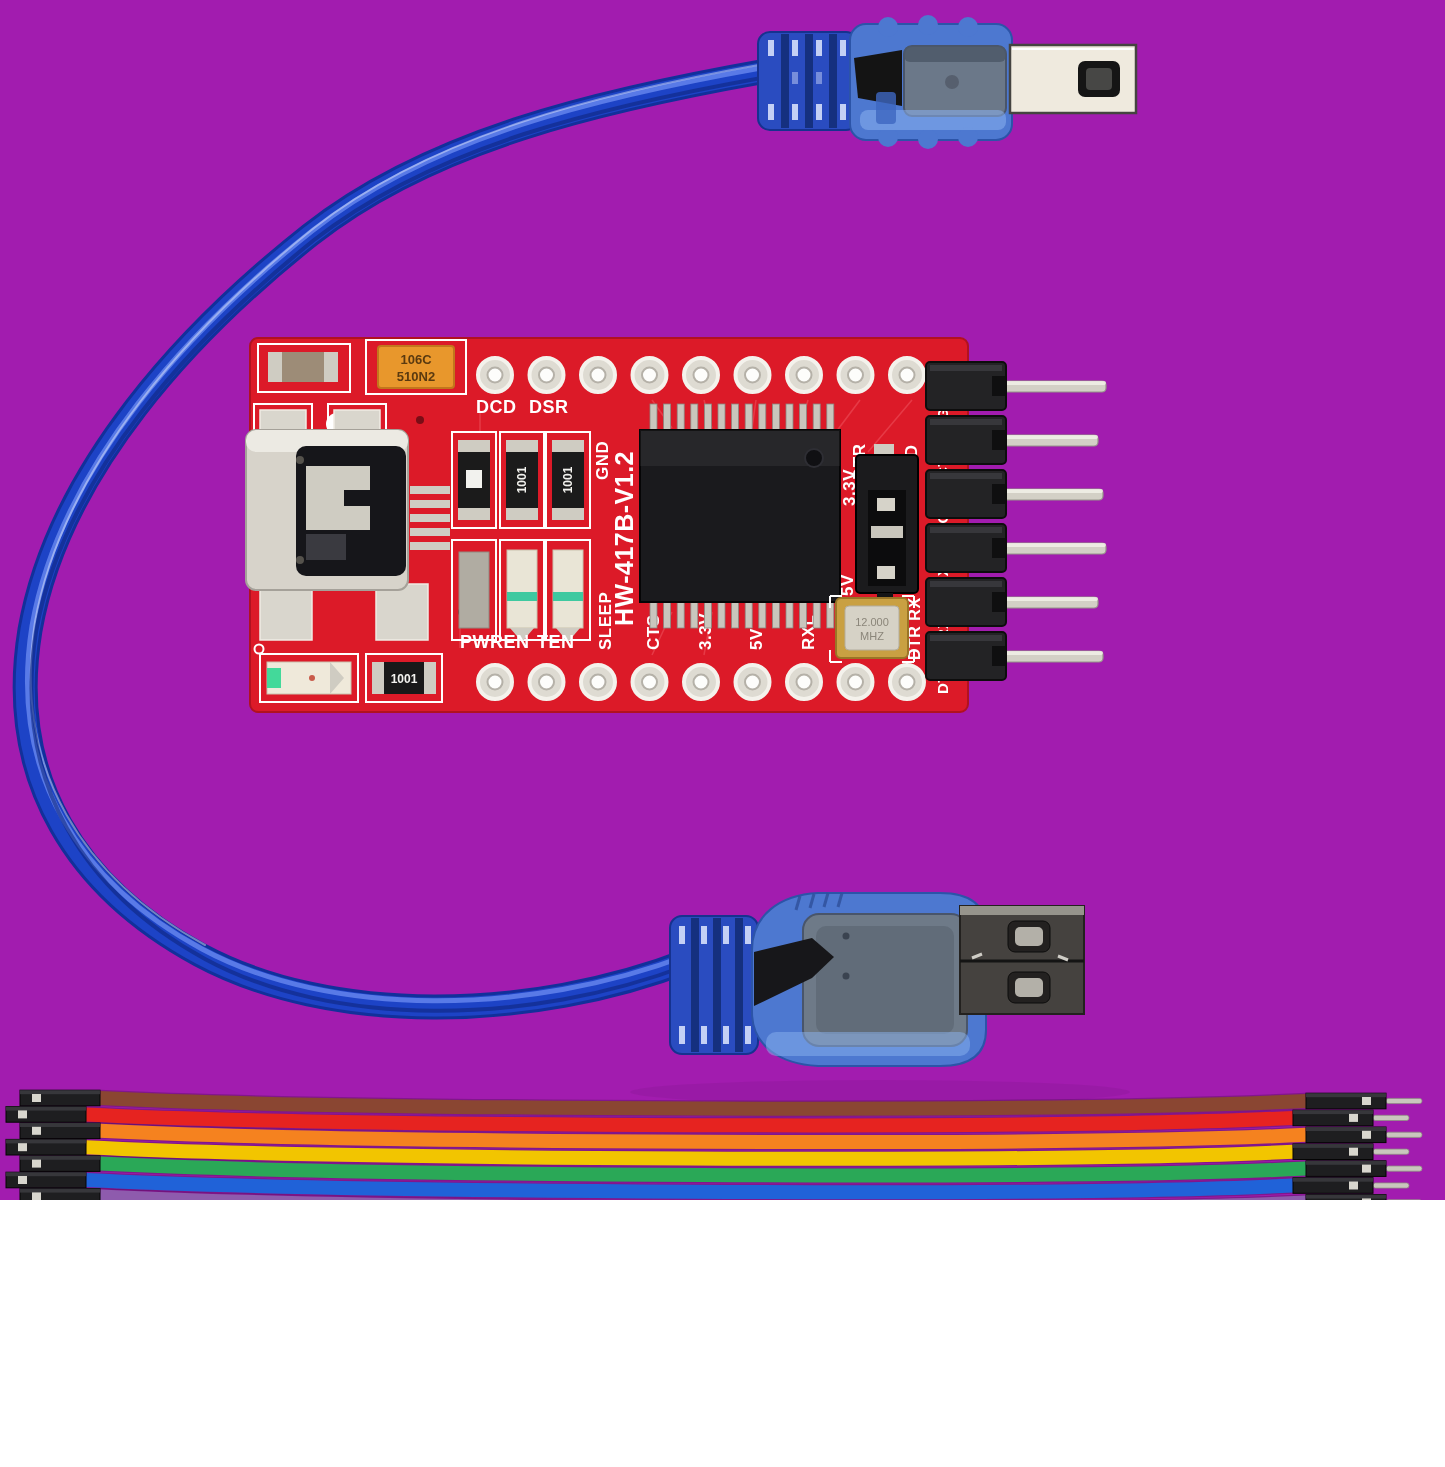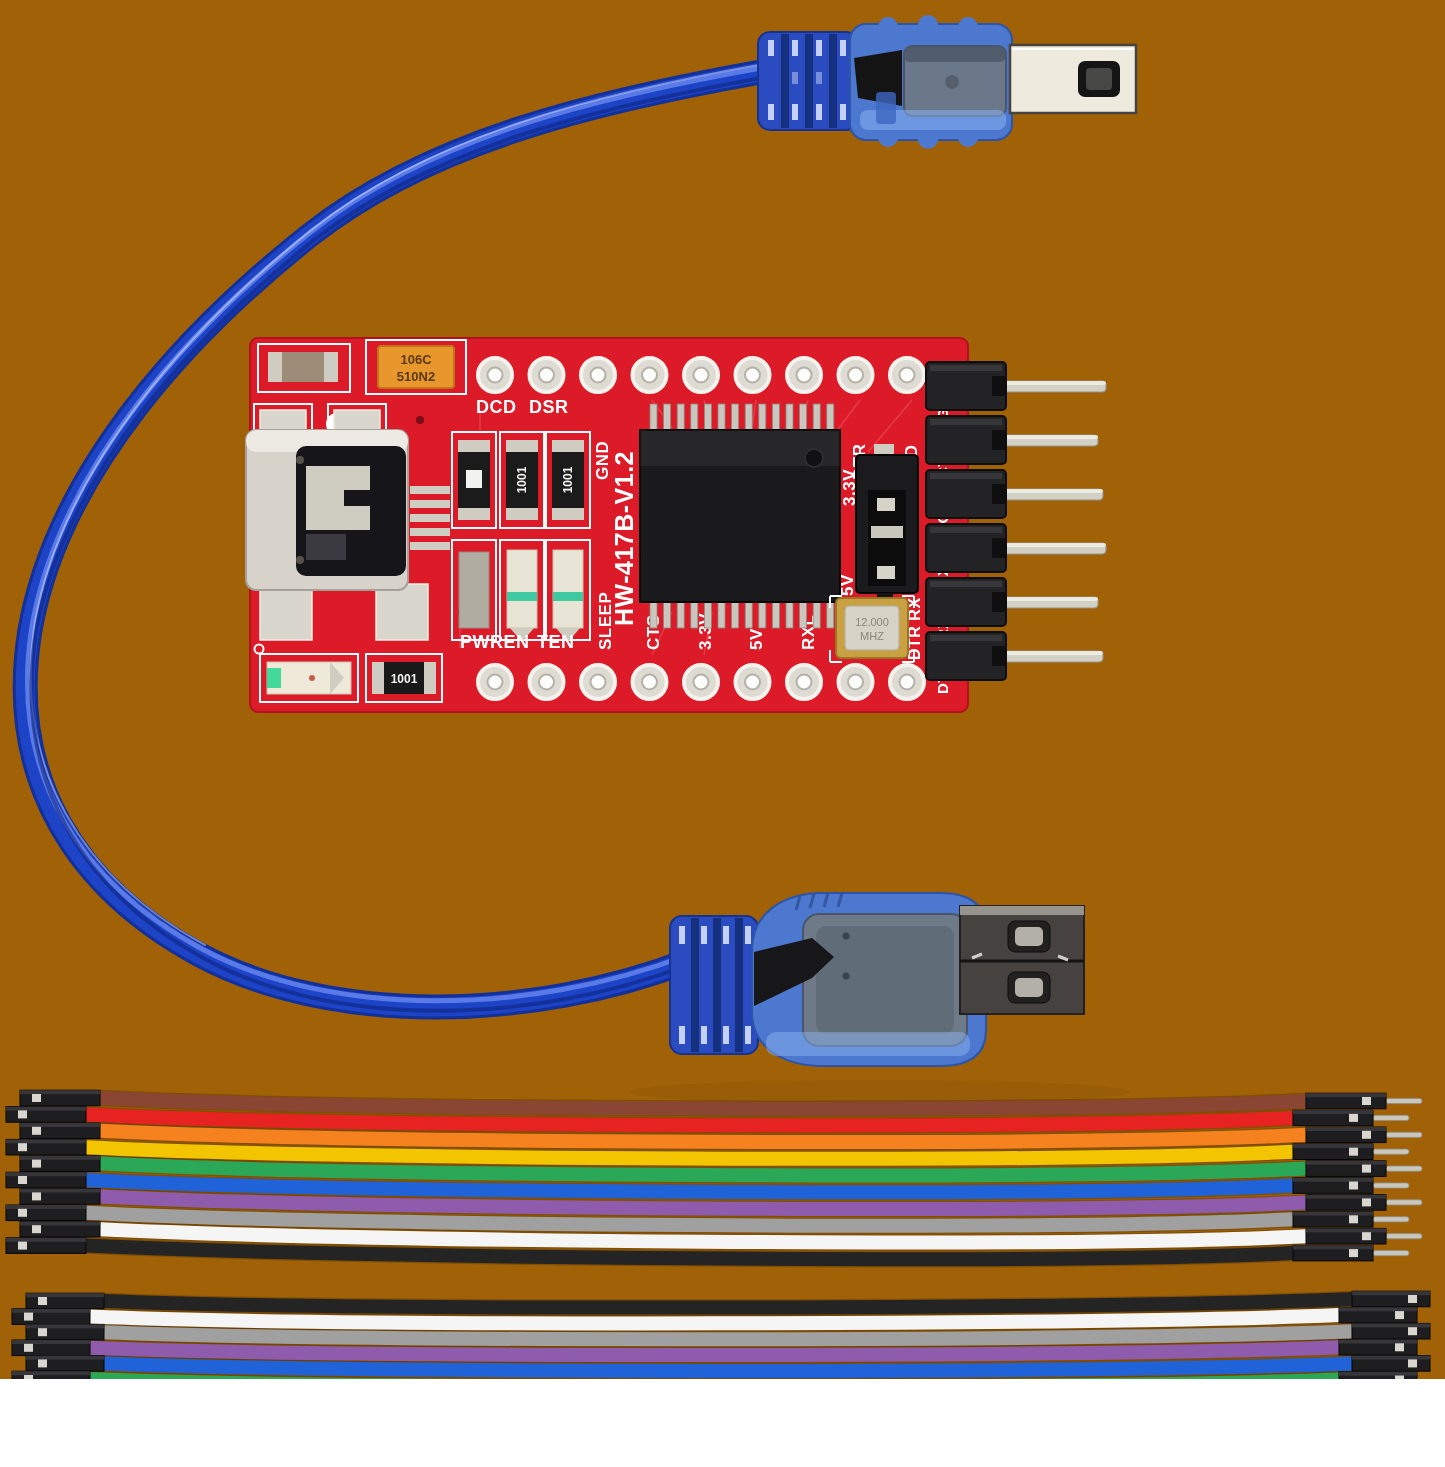--- a/index.html
+++ b/index.html
@@ -1,16 +1,16 @@
 <!DOCTYPE html>
 <html><head>
 <meta charset="utf-8">
 <style>
   html,body{margin:0;padding:0;background:#ffffff;}
-  .stage{position:relative;width:1445px;height:1379px;background:#a16207;overflow:hidden;
+  .stage{position:relative;width:1445px;height:1200px;background:#a21caf;overflow:hidden;
          font-family:"Liberation Sans", sans-serif;}
   svg{position:absolute;left:0;top:0;}
   text{font-family:"Liberation Sans", sans-serif;}
   .silk{fill:#ffffff;font-weight:bold;letter-spacing:0.5px;}
 </style>
 </head>
 <body>
 
 <div class="stage">
 <svg width="1445" height="1467" viewBox="0 0 1445 1467">

